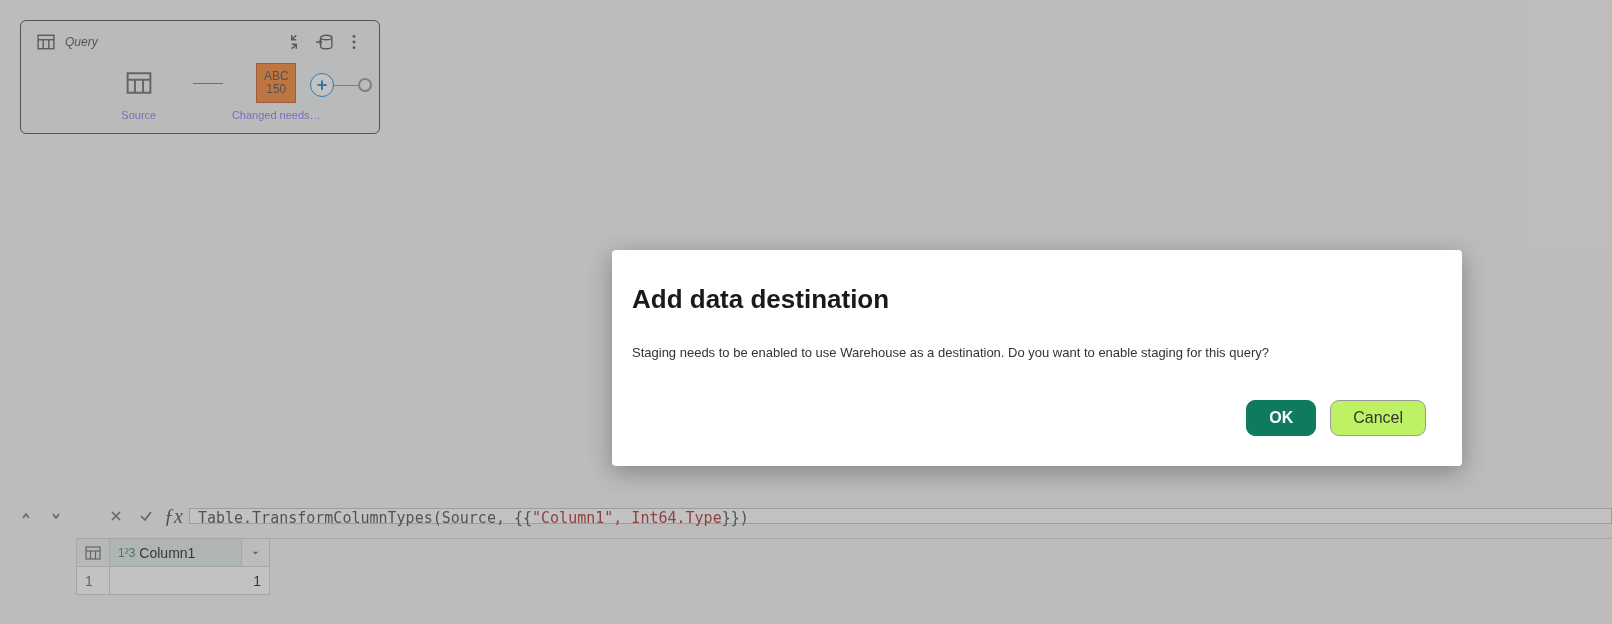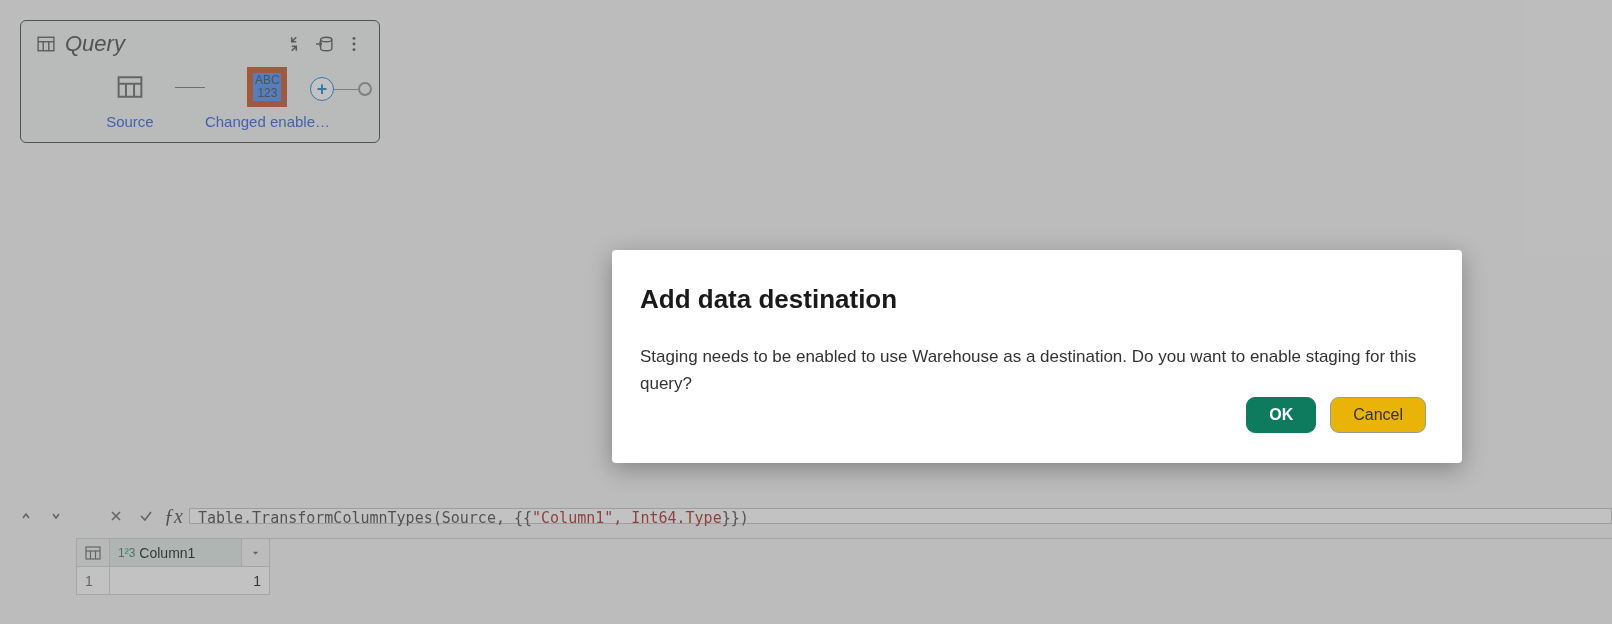--- a/index.html
+++ b/index.html
@@ -33,21 +33,21 @@
       padding: 10px 14px 12px 14px;
     }
     .query-card-head {
       display: flex;
       align-items: center;
       gap: 8px;
       margin-bottom: 10px;
     }
     .query-card-title {
       font-style: italic;
-      font-size: 22px;
+      font-size: 12px;
       color: #333;
       flex: 1;
     }
     .head-icon {
       width: 22px; height: 22px;
       display: flex; align-items: center; justify-content: center;
       color: #404040;
     }
     .head-icon svg { width: 18px; height: 18px; }
 
@@ -64,31 +64,31 @@
       flex-direction: column;
       align-items: center;
       width: 150px;
     }
     .step-icon-box {
       width: 40px; height: 40px;
       display: flex; flex-direction: column;
       align-items: center; justify-content: center;
       font-size: 12px;
       line-height: 1.1;
-      background: #3b82f6;
-      border: 6px solid #c2410c;
+      background: #f97316;
+      border: 1px solid #c2410c;
       color: #333;
     }
     .step-icon-box.plain {
       background: transparent; border: none;
     }
     .step-label {
       margin-top: 6px;
-      font-size: 15px;
-      color: #1d4ed8;
+      font-size: 11px;
+      color: #8b5cf6;
       white-space: nowrap;
       overflow: hidden;
       text-overflow: ellipsis;
       max-width: 150px;
     }
     .connector {
       height: 1px;
       background: #666;
       flex: 0 0 30px;
       align-self: flex-start;
@@ -175,54 +175,55 @@
 
     
     .dialog {
       position: absolute;
       top: 250px;
       left: 612px;
       width: 850px;
       background: #fff;
       border-radius: 4px;
       box-shadow: 0 6px 24px rgba(0,0,0,0.3);
-      padding: 34px 36px 30px 28px;
+      padding: 34px 36px 30px 20px;
       z-index: 10;
     }
     .dialog h2 {
       font-size: 26px;
       font-weight: 600;
       color: #1a1a1a;
       margin-bottom: 28px;
     }
     .dialog p {
-      font-size: 17px;
+      font-size: 13px;
       color: #333;
       line-height: 1.6;
+      margin-bottom: 36px;
     }
     .dialog-actions {
       display: flex;
       justify-content: flex-end;
       gap: 14px;
     }
     .btn {
       min-width: 70px;
       padding: 8px 22px;
       font-size: 16px;
       border-radius: 9px;
       cursor: pointer;
     }
     .btn.primary {
       background: #0f7b5e;
       border: 1px solid #0f7b5e;
       color: #fff;
       font-weight: 600;
     }
     .btn.secondary {
-      background: #eab308;
+      background: #bef264;
       border: 1px solid #999;
       color: #333;
     }
   </style>
 </head>
 <body>
 
 <div class="query-card">
   <div class="query-card-head">
     <span class="head-icon">
@@ -264,23 +265,23 @@
             <line x1="5.5" y1="6" x2="5.5" y2="14"></line>
             <line x1="10.5" y1="6" x2="10.5" y2="14"></line>
         </svg>
       </div>
       <div class="step-label">Source</div>
     </div>
     <div class="connector"></div>
     <div class="step">
       <div class="step-icon-box">
         <span>ABC</span>
-          <span>123</span>
-      </div>
-      <div class="step-label">Changed enable…</div>
+          <span>150</span>
+      </div>
+      <div class="step-label">Changed needs…</div>
     </div>
     <div class="trailing">
       <div class="add-btn">+</div>
       <div class="trail-line"></div>
       <div class="trail-port"></div>
     </div>
   </div>
 </div>
 
 <div class="bottom">

